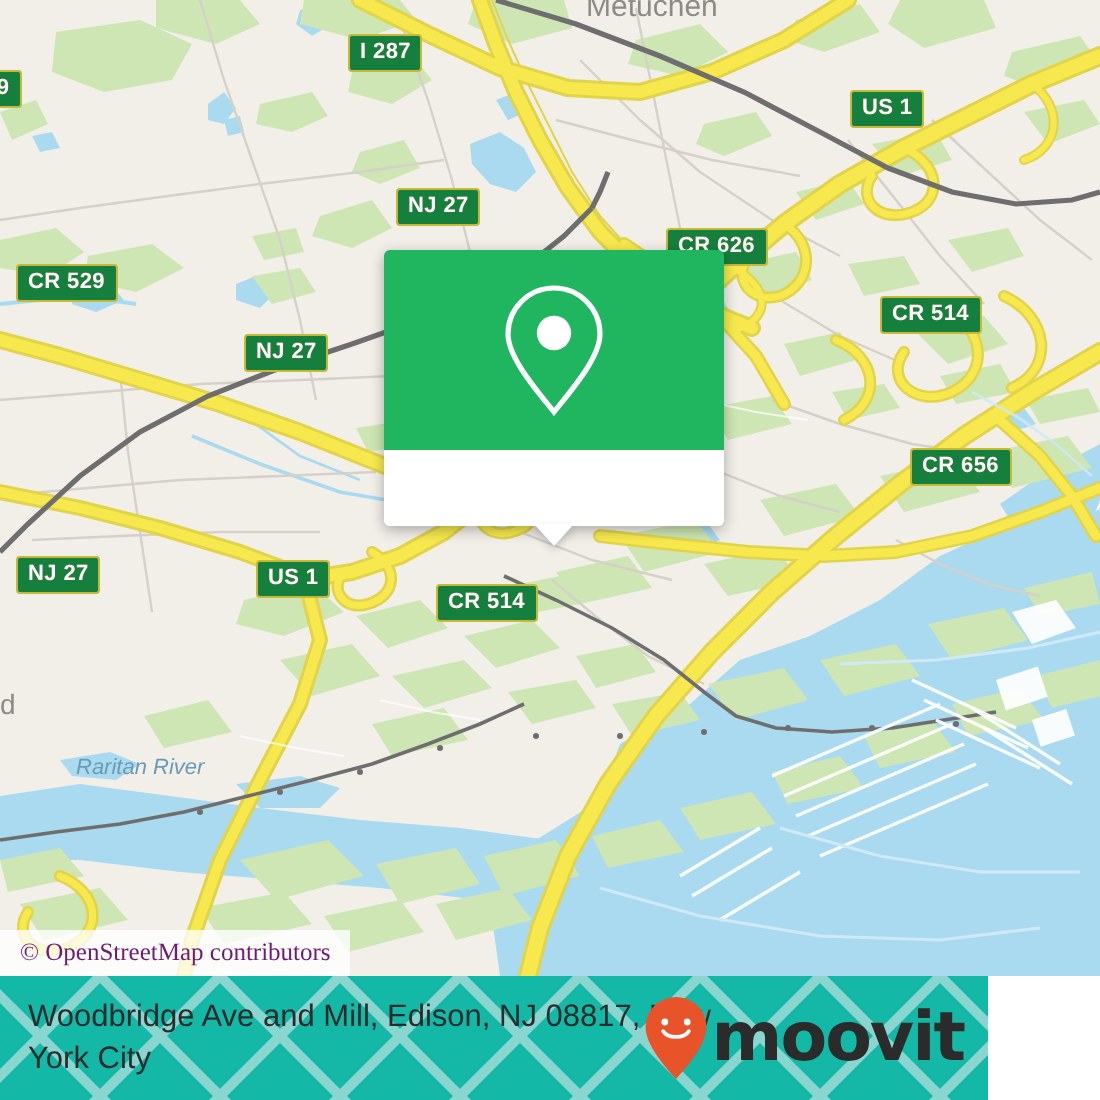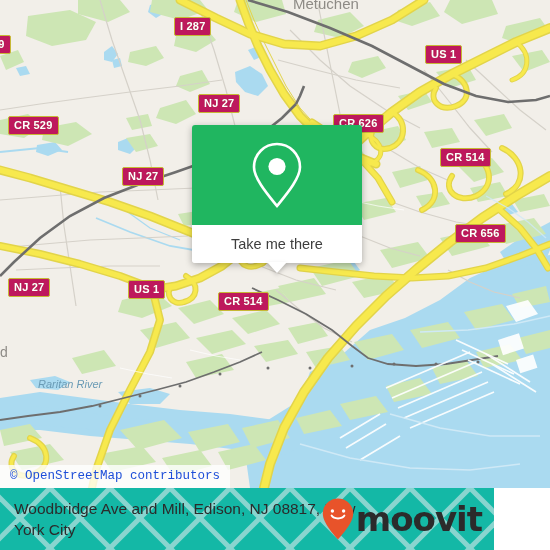--- a/index.html
+++ b/index.html
@@ -27,21 +27,21 @@
     height: 488px;
     background: #F2EFE9;
     overflow: hidden;
   }
 
   .map-svg { position: absolute; left:0; top:0; width:550px; height:488px; display:block; }
 
   
   .shield {
     position: absolute;
-    background: #be185d;
+    background: #15803d;
     border: 1px solid #C7B835;
     border-radius: 2px;
     color: #ffffff;
     font-family: "Liberation Sans", sans-serif;
     font-weight: bold;
     font-size: 11px;
     line-height: 14px;
     padding: 1px 5px 2px 5px;
     white-space: nowrap;
     text-shadow: 0 0 1px rgba(120,110,30,.55);
@@ -65,25 +65,25 @@
     font-family: "Liberation Sans", sans-serif;
     white-space: nowrap;
   }
 
   
   #attribution {
     position: absolute;
     left: 0;
     bottom: 0;
     background: rgba(255,255,255,0.78);
-    color: #1d4ed8;
+    color: #701a75;
     font-size: 12.5px;
     line-height: 16px;
     padding: 3px 10px 4px 10px;
-    font-family: Liberation Mono, monospace;
+    font-family: Liberation Serif, serif;
     white-space: nowrap;
   }
 
   
   #popup-card {
     position: absolute;
     left: 192px;
     top: 125px;
     width: 170px;
     border-radius: 3px;
@@ -427,21 +427,21 @@
         <path d="M120,368 L148,374 L172,378"></path>
       </g>
     </svg>
 
     <div class="shield" style="left:-14px;top:35px;">29</div>
     <div class="shield" style="left:174px;top:17px;">I 287</div>
     <div class="shield" style="left:425px;top:45px;">US 1</div>
     <div class="shield" style="left:198px;top:94px;">NJ 27</div>
     <div class="shield" style="left:333px;top:114px;">CR 626</div>
     <div class="shield" style="left:440px;top:148px;">CR 514</div>
-    <div class="shield" style="left:8px;top:116px;">CR 529</div>
+    <div class="shield" style="left:8px;top:132px;">CR 529</div>
     <div class="shield" style="left:122px;top:167px;">NJ 27</div>
     <div class="shield" style="left:455px;top:224px;">CR 656</div>
     <div class="shield" style="left:8px;top:278px;">NJ 27</div>
     <div class="shield" style="left:128px;top:280px;">US 1</div>
     <div class="shield" style="left:218px;top:292px;">CR 514</div>
 
     <div class="place-label" style="left:293px;top:-5px;">Metuchen</div>
     <div class="place-label" style="left:0px;top:344px;font-size:14px;">d</div>
 
     <div class="water-label" style="left:38px;top:378px;text-align:right;">Raritan River</div>
@@ -450,21 +450,20 @@
   </div>
 
   <div id="popup-card">
     <div id="popup-header">
       <svg width="56" height="70" viewBox="0 0 56 70">
         <path d="M28 4 C15.3 4 5 14.3 5 27 C5 39 20 56 28 66 C36 56 51 39 51 27 C51 14.3 40.7 4 28 4 Z" fill="none" stroke="#ffffff" stroke-width="2.6"></path>
         <circle cx="28" cy="26.5" r="8.6" fill="#ffffff"></circle>
       </svg>
     </div>
     <div id="popup-footer">
-      <span>Take me there</span>
       <span id="popup-pointer"></span>
     </div>
   </div>
 
   <div id="footer">
     <svg id="footer-watermark" viewBox="0 0 550 62" xmlns="http://www.w3.org/2000/svg">
       <g stroke="#E9EDF1" stroke-width="5" fill="none">
         <path d="M-20,70 L60,-10"></path>
           <path d="M40,70 L120,-10"></path>
         <path d="M100,70 L180,-10"></path>

